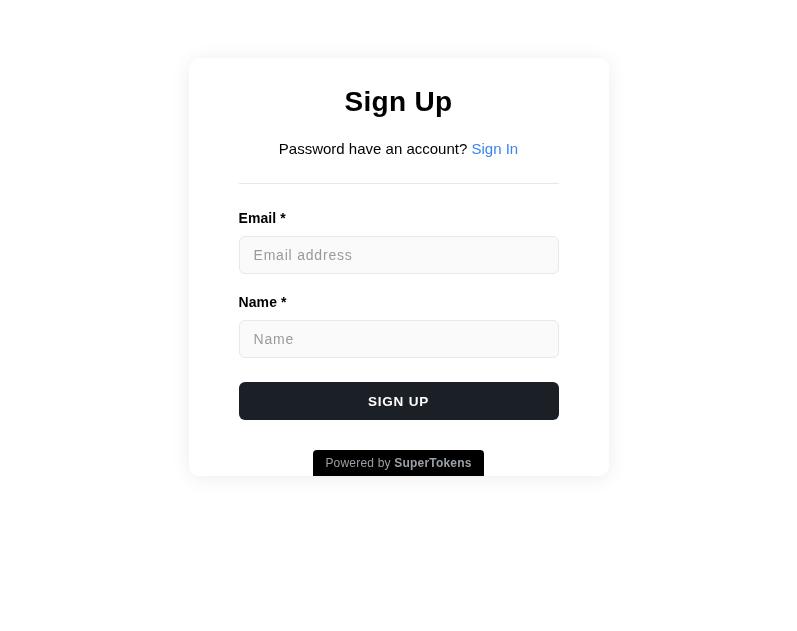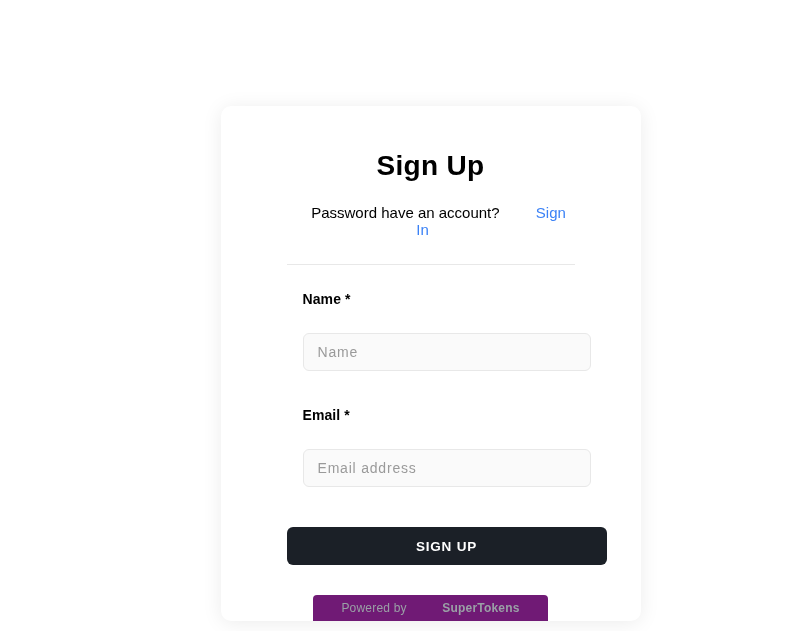--- a/index.html
+++ b/index.html
@@ -1,17 +1,17 @@
 <!DOCTYPE html>
 <html><head>
   <meta charset="utf-8">
   <style>
     * {
       box-sizing: border-box;
-      margin: 16px;
+      margin: 0;
       padding: 0;
     }
     
     body {
       font-family: -apple-system, BlinkMacSystemFont, "Segoe UI", Helvetica, Arial, sans-serif;
       background: #ffffff;
       width: 797px;
       height: 631px;
       display: flex;
       align-items: flex-start;
@@ -96,21 +96,21 @@
       font-size: 13.5px;
       font-weight: 700;
       letter-spacing: 0.8px;
       cursor: pointer;
       margin-top: 4px;
       margin-bottom: 30px;
     }
     
     .footer-badge {
       display: block;
-      background: #701a75;
+      background: #000000;
       color: #9aa0a6;
       font-size: 12px;
       padding: 6px 12px;
       border-radius: 4px 4px 0 0;
       width: fit-content;
       margin: 0 auto;
       letter-spacing: 0.2px;
       text-decoration: none;
       cursor: pointer;
     }
@@ -131,27 +131,27 @@
 <div class="card">
   <h1 class="title">Sign Up</h1>
   
   <div class="subtitle-row">
     <span>Password have an account? </span><a class="link">Sign In</a>
   </div>
   
   <hr class="divider">
   
   <div class="field">
-    <label class="field-label">Name *</label>
-    <input type="text" class="field-input" placeholder="Name" style="">
+    <label class="field-label">Email *</label>
+    <input type="text" class="field-input" placeholder="Email address" style="">
   </div>
   
   <div class="field">
-    <label class="field-label">Email *</label>
-    <input type="text" class="field-input" placeholder="Email address" style="">
+    <label class="field-label">Name *</label>
+    <input type="text" class="field-input" placeholder="Name" style="">
   </div>
   
   
   <button class="submit-btn">SIGN UP</button>
   
   <div class="footer-wrap">
     <a class="footer-badge">
       <span>Powered by </span><b>SuperTokens</b>
     </a>
   </div>

